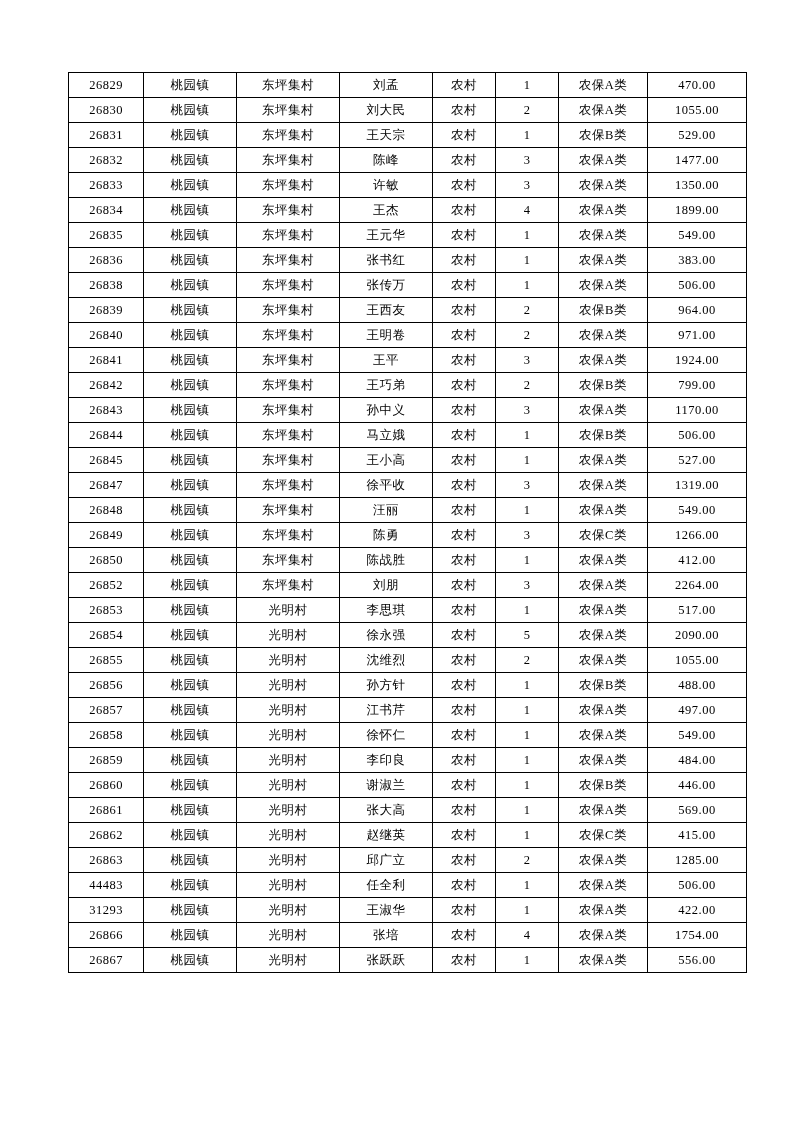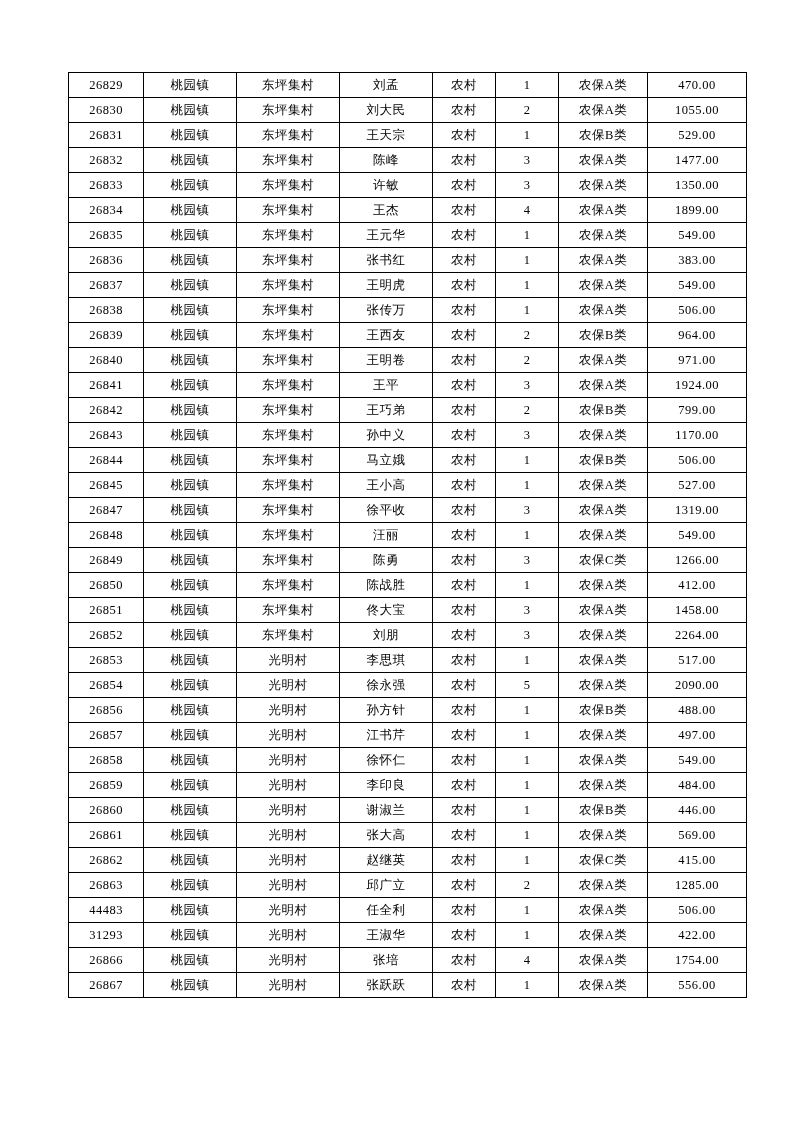--- a/index.html
+++ b/index.html
@@ -122,30 +122,20 @@
           <td class="col-id">26836</td>
           <td class="col-town">桃园镇</td>
           <td class="col-village">东坪集村</td>
           <td class="col-person">张书红</td>
           <td class="col-type">农村</td>
           <td class="col-count">1</td>
           <td class="col-category">农保A类</td>
           <td class="col-amount">383.00</td>
         </tr>
         <tr>
-          <td class="col-id">26837</td>
-          <td class="col-town">桃园镇</td>
-          <td class="col-village">东坪集村</td>
-          <td class="col-person">王明虎</td>
-          <td class="col-type">农村</td>
-          <td class="col-count">1</td>
-          <td class="col-category">农保A类</td>
-          <td class="col-amount">549.00</td>
-        </tr>
-        <tr>
           <td class="col-id">26838</td>
           <td class="col-town">桃园镇</td>
           <td class="col-village">东坪集村</td>
           <td class="col-person">张传万</td>
           <td class="col-type">农村</td>
           <td class="col-count">1</td>
           <td class="col-category">农保A类</td>
           <td class="col-amount">506.00</td>
         </tr>
         <tr>
@@ -252,30 +242,20 @@
           <td class="col-id">26850</td>
           <td class="col-town">桃园镇</td>
           <td class="col-village">东坪集村</td>
           <td class="col-person">陈战胜</td>
           <td class="col-type">农村</td>
           <td class="col-count">1</td>
           <td class="col-category">农保A类</td>
           <td class="col-amount">412.00</td>
         </tr>
         <tr>
-          <td class="col-id">26851</td>
-          <td class="col-town">桃园镇</td>
-          <td class="col-village">东坪集村</td>
-          <td class="col-person">佟大宝</td>
-          <td class="col-type">农村</td>
-          <td class="col-count">3</td>
-          <td class="col-category">农保A类</td>
-          <td class="col-amount">1458.00</td>
-        </tr>
-        <tr>
           <td class="col-id">26852</td>
           <td class="col-town">桃园镇</td>
           <td class="col-village">东坪集村</td>
           <td class="col-person">刘朋</td>
           <td class="col-type">农村</td>
           <td class="col-count">3</td>
           <td class="col-category">农保A类</td>
           <td class="col-amount">2264.00</td>
         </tr>
         <tr>
@@ -290,20 +270,30 @@
         </tr>
         <tr>
           <td class="col-id">26854</td>
           <td class="col-town">桃园镇</td>
           <td class="col-village">光明村</td>
           <td class="col-person">徐永强</td>
           <td class="col-type">农村</td>
           <td class="col-count">5</td>
           <td class="col-category">农保A类</td>
           <td class="col-amount">2090.00</td>
+        </tr>
+        <tr>
+          <td class="col-id">26855</td>
+          <td class="col-town">桃园镇</td>
+          <td class="col-village">光明村</td>
+          <td class="col-person">沈维烈</td>
+          <td class="col-type">农村</td>
+          <td class="col-count">2</td>
+          <td class="col-category">农保A类</td>
+          <td class="col-amount">1055.00</td>
         </tr>
         <tr>
           <td class="col-id">26856</td>
           <td class="col-town">桃园镇</td>
           <td class="col-village">光明村</td>
           <td class="col-person">孙方针</td>
           <td class="col-type">农村</td>
           <td class="col-count">1</td>
           <td class="col-category">农保B类</td>
           <td class="col-amount">488.00</td>

